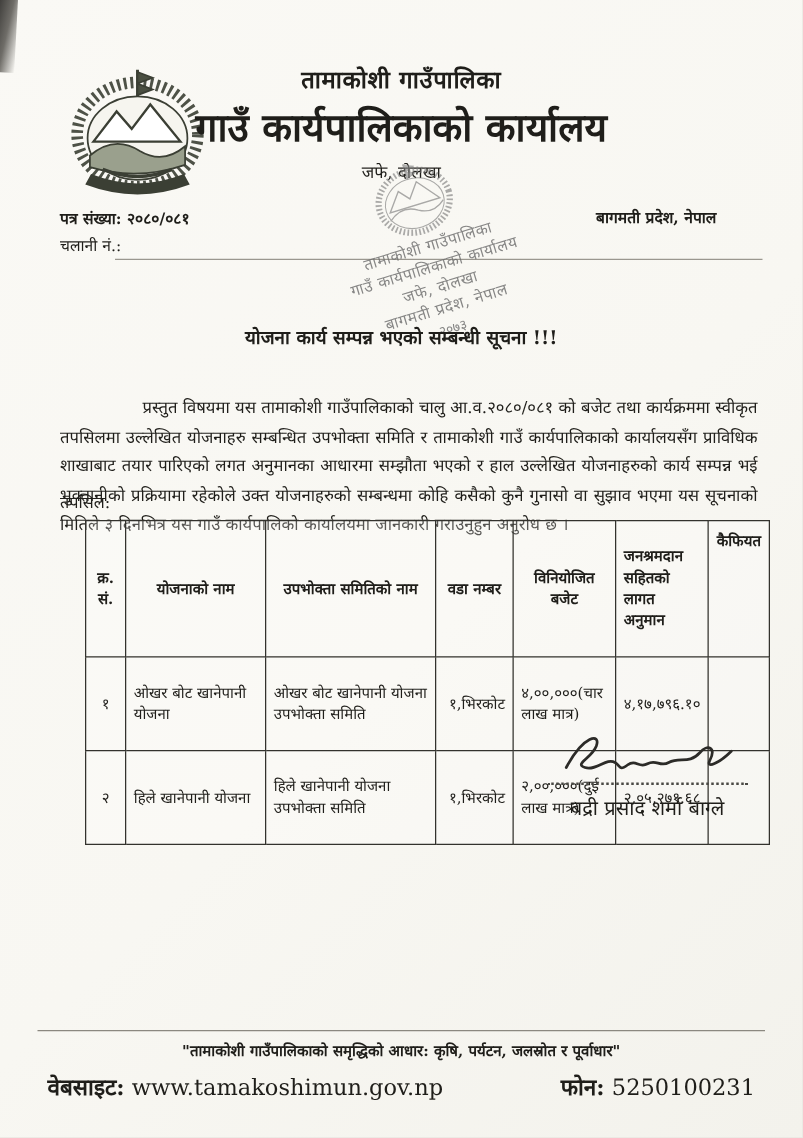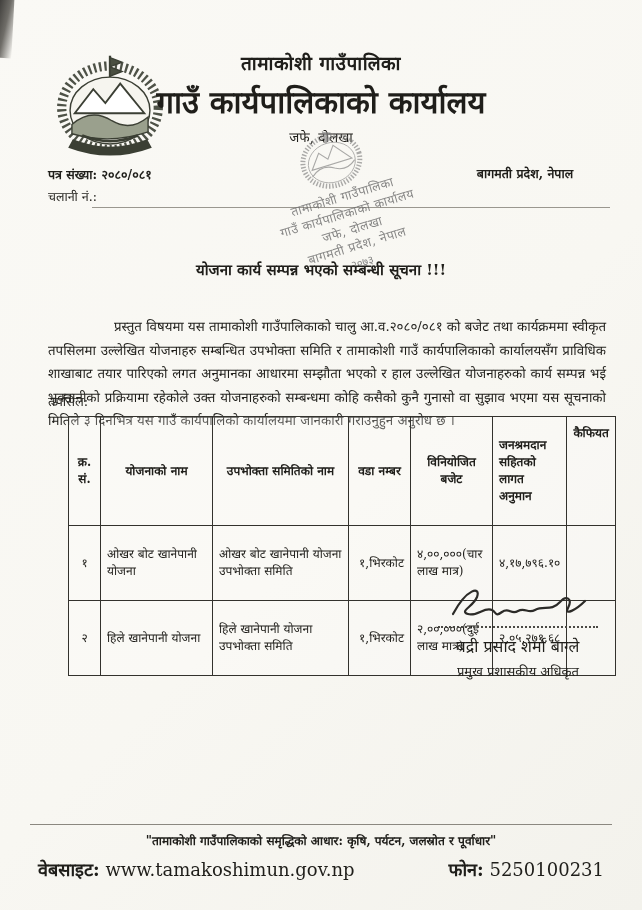--- a/index.html
+++ b/index.html
@@ -162,21 +162,20 @@
     </tr>
   </tbody>
     </table>
 
   <div class="sig-block">
     <svg class="sig-scribble" width="150" height="44" viewBox="0 0 150 44">
       <path d="M10 32 C 24 6, 38 4, 34 15 C 30 25, 16 29, 25 32 C 34 35, 42 24, 49 28 C 54 31, 52 35, 59 30 C 66 25, 68 33, 75 29 C 82 25, 85 32, 92 28 C 101 23, 108 30, 117 20 C 123 13, 130 16, 125 26 C 121 34, 133 28, 142 19" stroke="#2c2b28" fill="none" stroke-width="2.2" stroke-linecap="round"></path>
     </svg>
     <div class="sig-dots"></div>
     <div class="sig-name">बद्री प्रसाद शर्मा बाग्ले</div>
-    <div class="sig-title">प्रमुख प्रशासकीय अधिकृत</div>
   </div>
 
   <div class="footer">
     <div class="footer-rule"></div>
     <div class="motto">"तामाकोशी गाउँपालिकाको समृद्धिको आधार: कृषि, पर्यटन, जलस्रोत र पूर्वाधार"</div>
     <div class="contacts">
       <span>
         <span class="lbl">वेबसाइट:</span>
         <span class="val">www.tamakoshimun.gov.np</span>
       </span>

